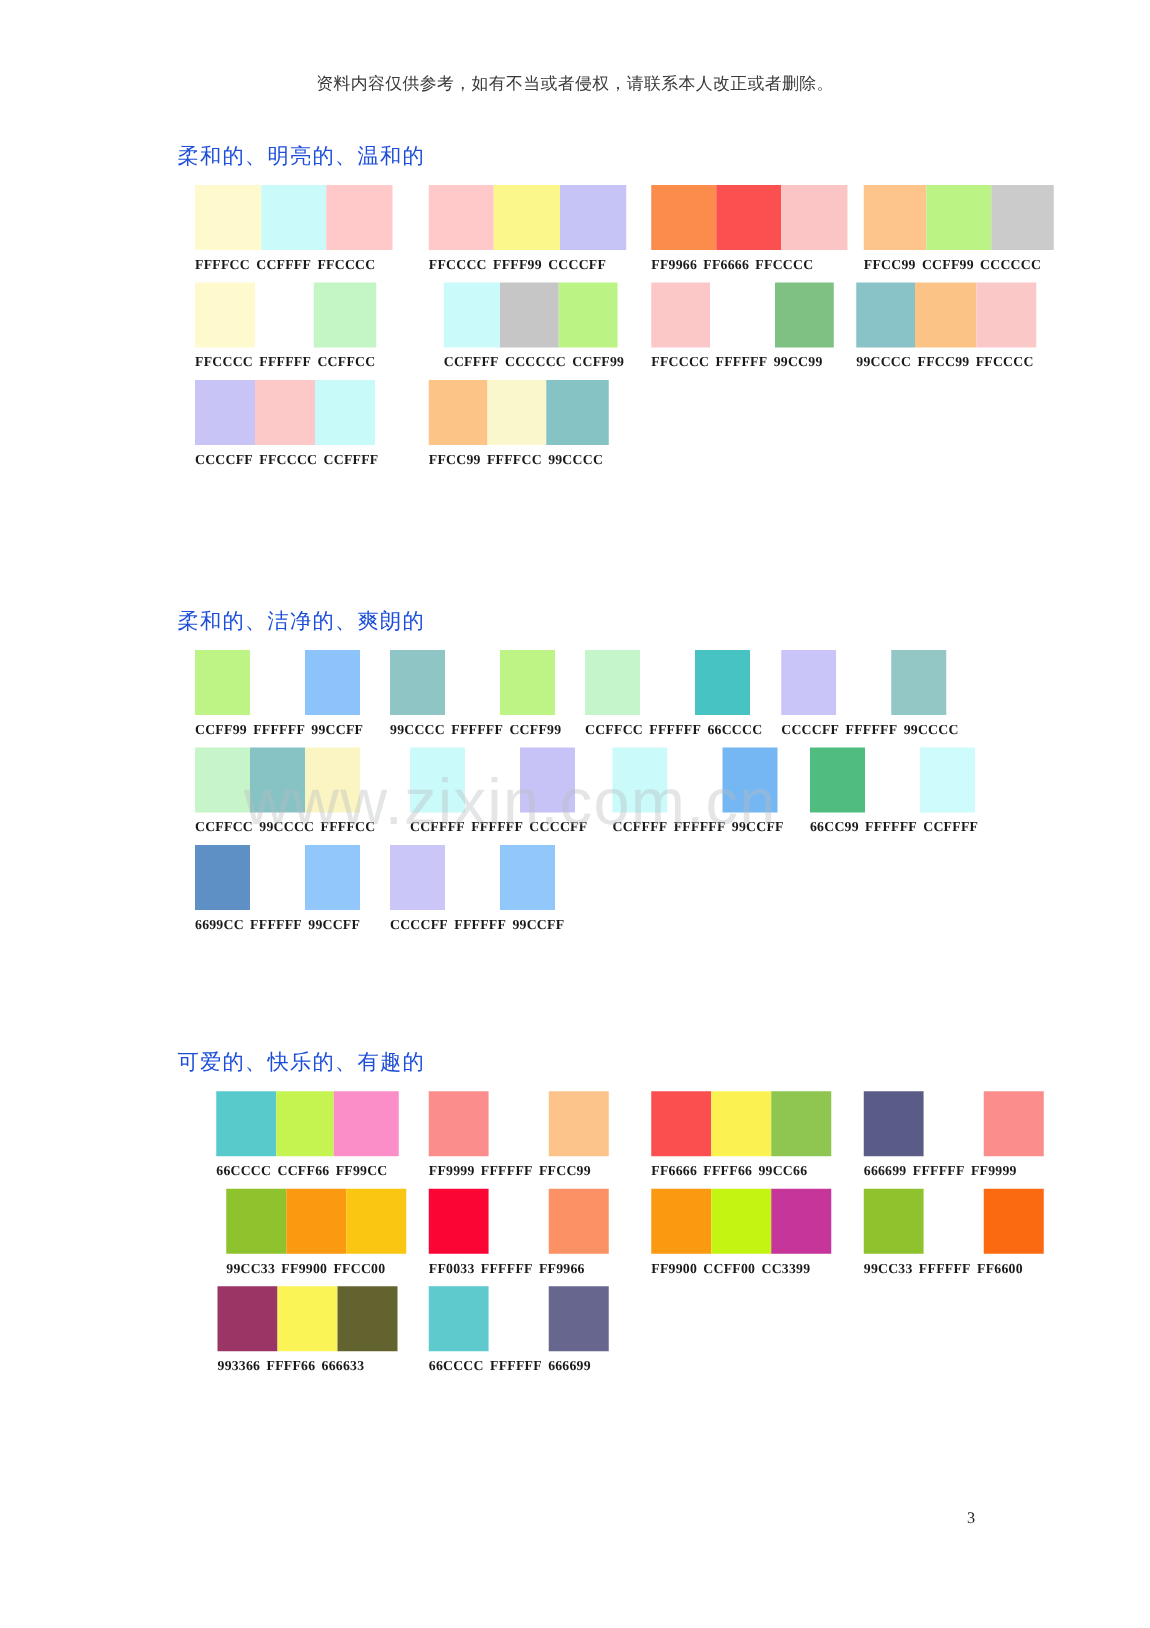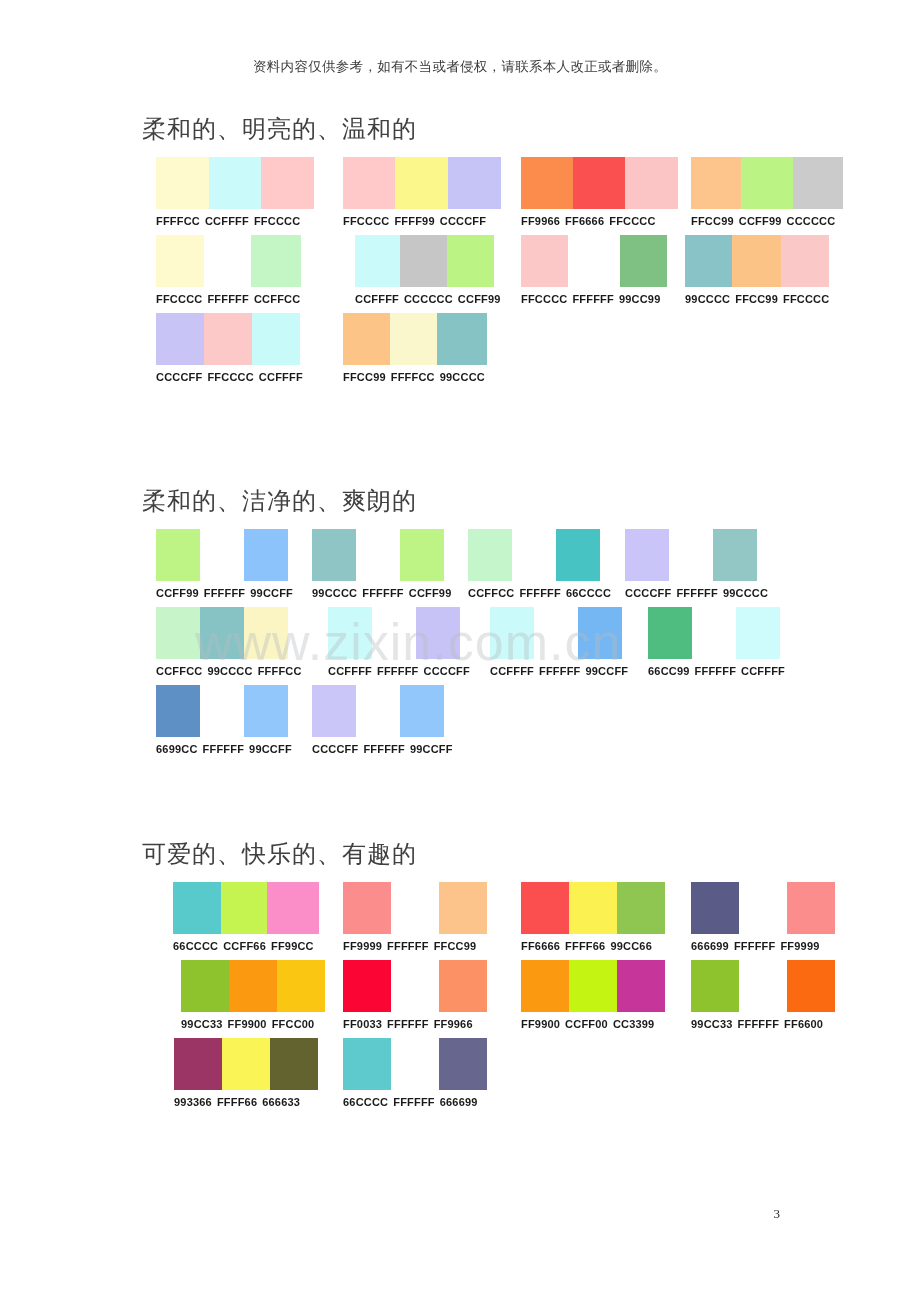--- a/index.html
+++ b/index.html
@@ -19,23 +19,23 @@
     font-family:"Liberation Serif", serif;
     font-size:13.5px;
     color:#3a3a3a;
     letter-spacing:0.3px;
     white-space:nowrap;
   }
 
   .section{position:absolute;left:142px;}
   .sec-title{
     font-family:"Liberation Sans", sans-serif;
-    font-size:24px;
+    font-size:17px;
     font-weight:400;
-    color:#404040;
+    color:#1d4ed8;
     letter-spacing:1px;
     margin:0 0 12px 0;
     white-space:nowrap;
   }
 
   .row{position:relative;height:78px;}
 
   .group{
     position:absolute;
     top:0;
@@ -45,21 +45,21 @@
     height:52px;
     line-height:0;
     font-size:0;
   }
   .sw{
     display:inline-block;
     height:52px;
   }
   .caption{
     margin-top:6px;
-    font-family:Liberation Sans, sans-serif;
+    font-family:Liberation Serif, serif;
     font-weight:bold;
     font-size:11px;
     color:#1a1a1a;
     letter-spacing:0.2px;
     white-space:nowrap;
     text-align:left;
   }
   .caption span{display:inline-block;}
   .cap-sep{width:5px;display:inline-block;}
 

